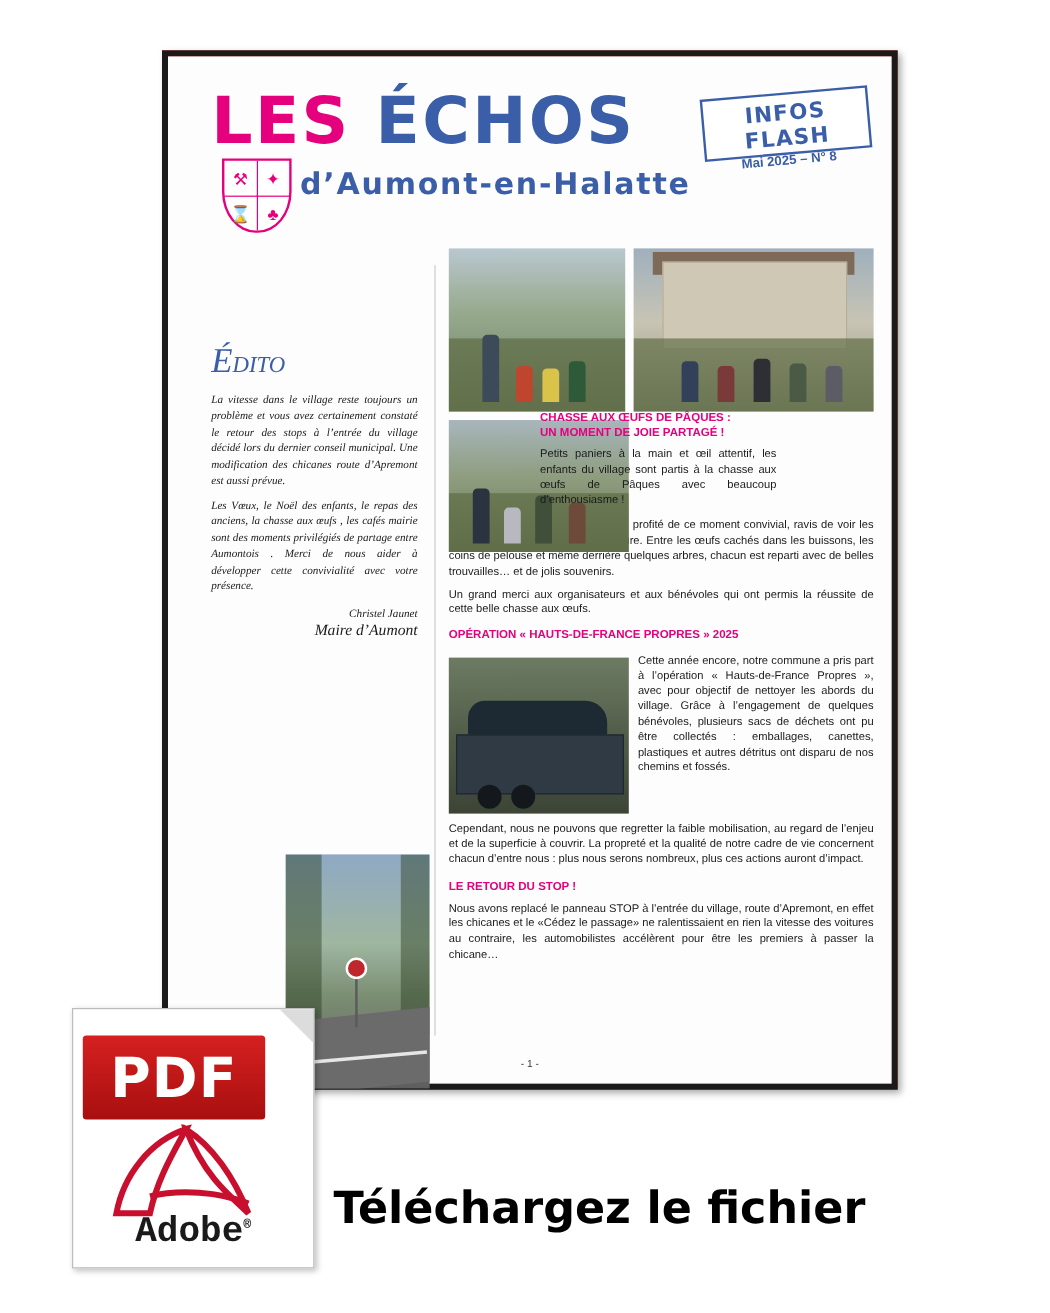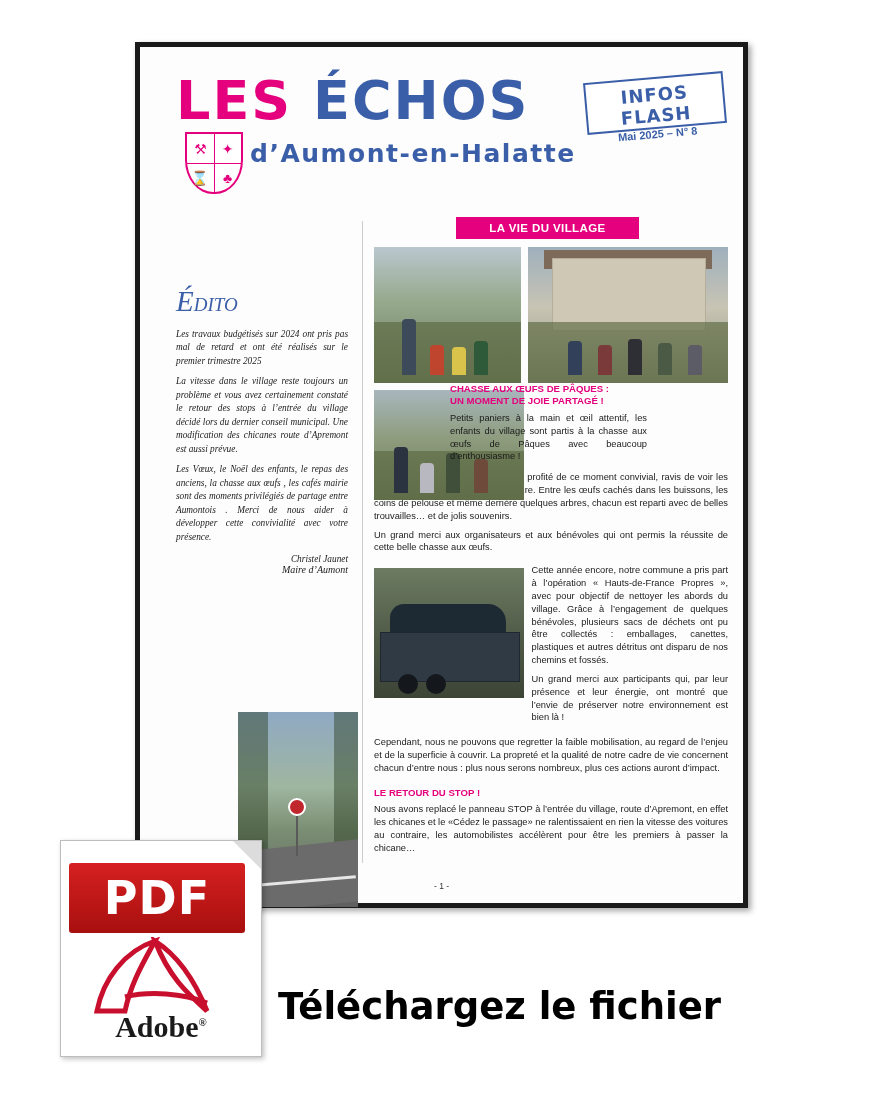--- a/index.html
+++ b/index.html
@@ -173,21 +173,21 @@
     margin: 0 12px 7px 16px;
   }
   .edito-sign {
     font-family: "Liberation Serif", serif;
     font-style: italic;
     font-size: 9.3px;
     text-align: right;
     margin: 10px 12px 0 0;
     color: #1a1a1a;
   }
-  .edito-sign .role { font-size: 10px; display:block; }
+  .edito-sign .role { font-size: 13px; display:block; }
 
   
   .left-photo {
     position: absolute;
     left: 78px;
     top: 505px;
     width: 120px;
     height: 195px;
     background: linear-gradient(#8fa9c4 0%, #9fb6a0 38%, #7b8f74 60%, #5e5e5e 100%);
     overflow: hidden;
@@ -343,21 +343,21 @@
     position: absolute;
     right: 0; top: 0;
     width: 0; height: 0;
     border-left: 28px solid transparent;
     border-top: 28px solid #dcdcdc;
   }
   #pdf-red-band {
     position: absolute;
     left: 8px;
     top: 22px;
-    width: 176px;
+    width: 152px;
     height: 70px;
     background: linear-gradient(#d62020, #a80f0f);
     border-radius: 3px;
     display: flex;
     align-items: center;
     justify-content: center;
   }
   #pdf-red-band .pdf-text {
     color: #ffffff;
     font-size: 46px;
@@ -373,21 +373,21 @@
     height: 78px;
   }
   #adobe-word {
     position: absolute;
     left: 0; right: 0;
     bottom: 12px;
     text-align: center;
     font-size: 30px;
     font-weight: bold;
     color: #1a1a1a;
-    font-family: Liberation Serif, serif;
+    font-family: Liberation Mono, monospace;
   }
   #adobe-word .reg { font-size: 11px; vertical-align: super; }
 
   #download-label {
     position: absolute;
     left: 278px;
     top: 985px;
     font-size: 37px;
     font-weight: bold;
     color: #000000;
@@ -423,41 +423,39 @@
       </div>
     </div>
 
     <div id="body-cols">
       <div class="col-divider"></div>
 
       <div id="left-col">
         <div class="edito-title">
           É<span class="small">DITO</span>
         </div>
-        <p class="edito-text">Les travaux budgétisés sur 2024 ont pris pas mal de retard et ont été réalisés sur le premier trimestre 2025</p>
         <p class="edito-text">La vitesse dans le village reste toujours un problème et vous avez certainement constaté le retour des stops à l’entrée du village décidé lors du dernier conseil municipal. Une modification des chicanes route d’Apremont est aussi prévue.</p>
         <p class="edito-text">Les Vœux, le Noël des enfants, le repas des anciens, la chasse aux œufs , les cafés mairie sont des moments privilégiés de partage entre Aumontois . Merci de nous aider à développer cette convivialité avec votre présence.</p>
         <div class="edito-sign">
           <span>Christel Jaunet</span>
           <span class="role">Maire d’Aumont</span>
         </div>
 
         <div class="left-photo">
           <div class="tree" style="left:0;"></div>
           <div class="tree" style="left:96px;width:24px;"></div>
           <div class="road"></div>
           <div class="road-line"></div>
           <div class="stop-sign"></div>
           <div class="pole"></div>
         </div>
       </div>
 
       <div id="right-col">
 
-        <div class="banner-vie">LA VIE DU VILLAGE</div>
 
         <div class="photos-block">
           <div class="photo-row">
             <div class="ph ph1">
               <div class="ground"></div>
               <div class="person" style="left:28px;height:56px;background:#3c4a5a;"></div>
               <div class="person" style="left:56px;height:30px;background:#c0452f;"></div>
               <div class="person" style="left:78px;height:28px;background:#d9c34a;"></div>
               <div class="person" style="left:100px;height:34px;background:#2f5a3a;"></div>
             </div>
@@ -488,30 +486,30 @@
           </div>
           <p class="art-p">Petits paniers à la main et œil attentif, les enfants du village sont partis à la chasse aux œufs de Pâques avec beaucoup d’enthousiasme !</p>
         </div>
 
         <div class="full-text" style="margin-left:6px;width:354px;margin-top:8px;">
           <p class="art-p">Parents et grands-parents ont aussi profité de ce moment convivial, ravis de voir les plus jeunes s’amuser en pleine nature. Entre les œufs cachés dans les buissons, les coins de pelouse et même derrière quelques arbres, chacun est reparti avec de belles trouvailles… et de jolis souvenirs.</p>
           <p class="art-p">Un grand merci aux organisateurs et aux bénévoles qui ont permis la réussite de cette belle chasse aux œufs.</p>
         </div>
 
         <div style="margin-left:6px;width:354px;margin-top:10px;">
+          <div class="art-head">OPÉRATION « HAUTS-DE-FRANCE PROPRES » 2025</div>
           <div class="wrap-row">
             <div class="ph-truck">
               <div class="bags"></div>
               <div class="trailer"></div>
               <div class="wheel" style="left:24px;"></div>
               <div class="wheel" style="left:52px;"></div>
             </div>
             <div class="wrap-col-text">
               <p class="art-p">Cette année encore, notre commune a pris part à l’opération « Hauts-de-France Propres », avec pour objectif de nettoyer les abords du village. Grâce à l’engagement de quelques bénévoles, plusieurs sacs de déchets ont pu être collectés : emballages, canettes, plastiques et autres détritus ont disparu de nos chemins et fossés.</p>
-              <p class="art-p">Un grand merci aux participants qui, par leur présence et leur énergie, ont montré que l’envie de préserver notre environnement est bien là !</p>
             </div>
           </div>
           <p class="art-p" style="margin-top:6px;">Cependant, nous ne pouvons que regretter la faible mobilisation, au regard de l’enjeu et de la superficie à couvrir. La propreté et la qualité de notre cadre de vie concernent chacun d’entre nous : plus nous serons nombreux, plus ces actions auront d’impact.</p>
         </div>
 
         <div style="margin-left:6px;width:354px;margin-top:12px;">
           <div class="art-head">LE RETOUR DU STOP !</div>
           <p class="art-p">Nous avons replacé le panneau STOP à l’entrée du village, route d’Apremont, en effet les chicanes et le «Cédez le passage» ne ralentissaient en rien la vitesse des voitures au contraire, les automobilistes accélèrent pour être les premiers à passer la chicane…</p>
         </div>
 

